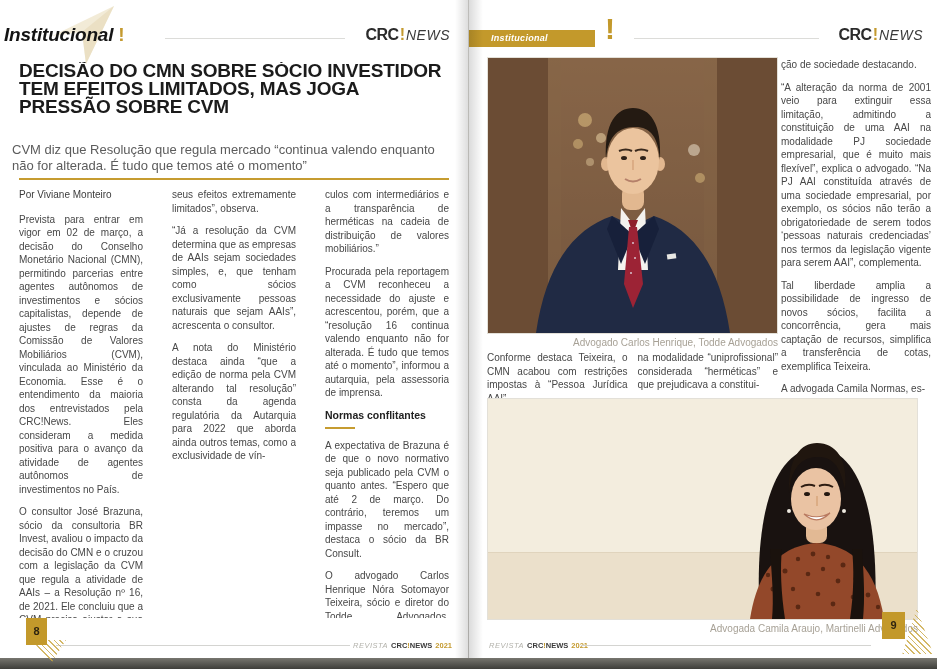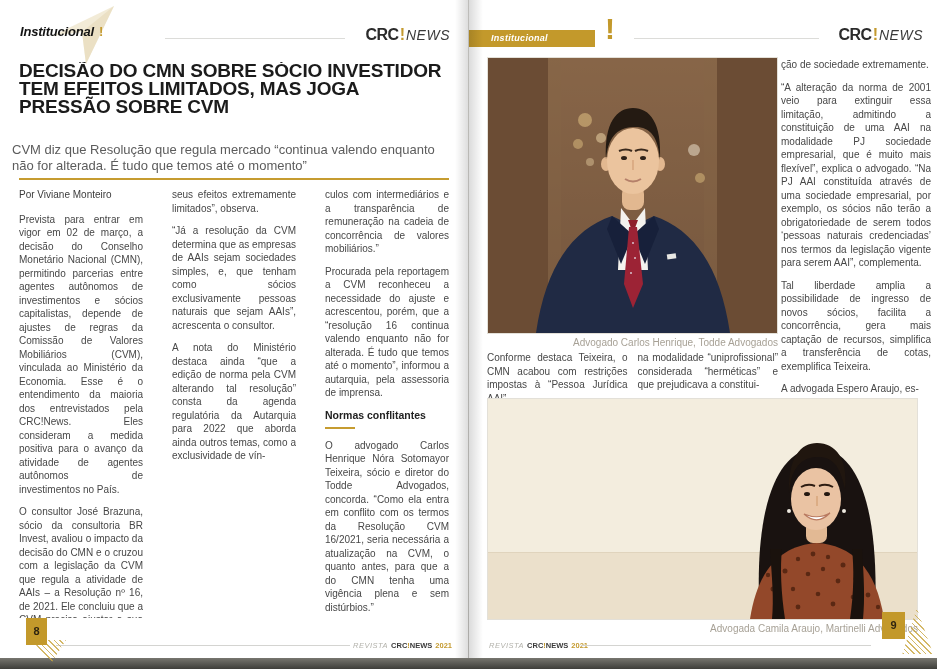--- a/index.html
+++ b/index.html
@@ -22,21 +22,21 @@
   .page-left { left:0; }
   .page-right { left:469px; }
 
   
   .hdr-line { position:absolute; height:1px; background:#dcdcd9; }
   .logo { position:absolute; white-space:nowrap; }
   .logo .l-crc { font-weight:bold; font-size:16px; letter-spacing:-0.5px; color:#2b2b2b; }
   .logo .l-bang { font-weight:bold; font-size:16px; color:#c49a2f; margin:0 1px; }
   .logo .l-news { font-style:italic; font-size:14px; color:#3a3a3a; letter-spacing:0.5px; }
 
-  .section-left { position:absolute; left:20px; top:24px; font-size:13px; font-weight:bold; font-style:italic;
+  .section-left { position:absolute; left:4px; top:24px; font-size:19px; font-weight:bold; font-style:italic;
                   color:#141414; letter-spacing:-0.2px; z-index:2; white-space:nowrap; }
   .section-left .bang { color:#c49a2f; font-style:normal; margin-left:5px; }
   .arrow-decor { position:absolute; left:150px; top:8px; z-index:1; }
 
   .gold-tab { position:absolute; left:0; top:30px; width:126px; height:17px; background:#c3992b;
               color:#fff; font-size:9px; font-weight:bold; font-style:italic; line-height:17px; padding-left:22px; letter-spacing:0.3px; }
   .big-bang { position:absolute; left:136px; top:12px; font-size:30px; font-weight:bold; color:#c3992b; }
 
   
   .headline { position:absolute; left:19px; top:62px; width:436px; height:76px; overflow:hidden;
@@ -110,24 +110,25 @@
         <p>Prevista para entrar em vigor em 02 de março, a decisão do Conselho Monetário Nacional (CMN), permitindo parcerias entre agentes autônomos de investimentos e sócios capitalistas, depende de ajustes de regras da Comissão de Valores Mobiliários (CVM), vinculada ao Ministério da Economia. Esse é o entendimento da maioria dos entrevistados pela CRC!News. Eles consideram a medida positiva para o avanço da atividade de agentes autônomos de investimentos no País.</p>
         <p>O consultor José Brazuna, sócio da consultoria BR Invest, avaliou o impacto da decisão do CMN e o cruzou com a legislação da CVM que regula a atividade de AAIs – a Resolução nº 16, de 2021. Ele concluiu que a CVM precisa ajustar a sua norma o quanto antes para evitar conflito no mercado entre as duas regras.</p>
 
       </div>
       <div class="col">
         <p>seus efeitos extremamente limitados”, observa.</p>
         <p>“Já a resolução da CVM determina que as empresas de AAIs sejam sociedades simples, e, que tenham como sócios exclusivamente pessoas naturais que sejam AAIs”, acrescenta o consultor.</p>
         <p>A nota do Ministério destaca ainda “que a edição de norma pela CVM alterando tal resolução” consta da agenda regulatória da Autarquia para 2022 que aborda ainda outros temas, como a exclusividade de vín-</p>
       </div>
       <div class="col">
-        <p>culos com intermediários e a transparência de remuneração na cadeia de concorrência de valores mobiliários.”</p>
+        <p>culos com intermediários e a transparência de herméticas na cadeia de distribuição de valores mobiliários.”</p>
         <p>Procurada pela reportagem a CVM reconheceu a necessidade do ajuste e acrescentou, porém, que a “resolução 16 continua valendo enquanto não for alterada. É tudo que temos até o momento”, informou a autarquia, pela assessoria de imprensa.</p>
         <div class="subhead">Normas conflitantes</div>
         <div class="subhead-rule"></div>
+        <p>A expectativa de Brazuna é de que o novo normativo seja publicado pela CVM o quanto antes. “Espero que até 2 de março. Do contrário, teremos um impasse no mercado”, destaca o sócio da BR Consult.</p>
         <p>O advogado Carlos Henrique Nóra Sotomayor Teixeira, sócio e diretor do Todde Advogados, concorda. “Como ela entra em conflito com os termos da Resolução CVM 16/2021, seria necessária a atualização na CVM, o quanto antes, para que a do CMN tenha uma vigência plena e sem distúrbios.”</p>
       </div>
     </div>
 
     <div class="pgnum pg8">8</div>
     <div class="hatch hatch8"></div>
     <div class="fline" style="left:56px; top:645px; width:294px;"></div>
     <div class="ftext" style="right:16px;margin-left:28px;">
       <span class="f-rev">REVISTA</span><span class="f-crc">CRC</span><span class="f-bang">!</span><span class="f-news">NEWS</span><span class="f-year">2021</span>
     </div>
@@ -190,24 +191,24 @@
     <div class="minicols">
       <div>
         <p>Conforme destaca Teixeira, o CMN acabou com restrições impostas à “Pessoa Jurídica AAI”</p>
       </div>
       <div>
         <p>na modalidade “uniprofissional” considerada “herméticas” e que prejudicava a constitui-</p>
       </div>
     </div>
 
     <div class="colC">
-      <p>ção de sociedade extremamente.</p>
+      <p>ção de sociedade destacando.</p>
       <p>“A alteração da norma de 2001 veio para extinguir essa limitação, admitindo a constituição de uma AAI na modalidade PJ sociedade empresarial, que é muito mais flexível”, explica o advogado. “Na PJ AAI constituída através de uma sociedade empresarial, por exemplo, os sócios não terão a obrigatoriedade de serem todos ‘pessoas naturais credenciadas’ nos termos da legislação vigente para serem AAI”, complementa.</p>
       <p>Tal liberdade amplia a possibilidade de ingresso de novos sócios, facilita a concorrência, gera mais captação de recursos, simplifica a transferência de cotas, exemplifica Teixeira.</p>
-      <p>A advogada Espero Araujo, es-</p>
+      <p>A advogada Camila Normas, es-</p>
     </div>
 
     <div class="photo photo2">
       <svg width="429" height="220" viewBox="0 0 429 220">
         <rect width="429" height="220" fill="#f3edde"></rect>
         <rect y="154" width="429" height="66" fill="#ebe0cb"></rect>
         <rect y="153" width="429" height="1" fill="#e0d4bd"></rect>
 
         <path d="M272 220 C266 128 281 52 329 48 C376 52 391 122 387 220 Z" fill="#191210"></path>
         <path d="M262 220 C270 168 295 146 329 144 C363 146 388 168 396 220 Z" fill="#93482a"></path>

